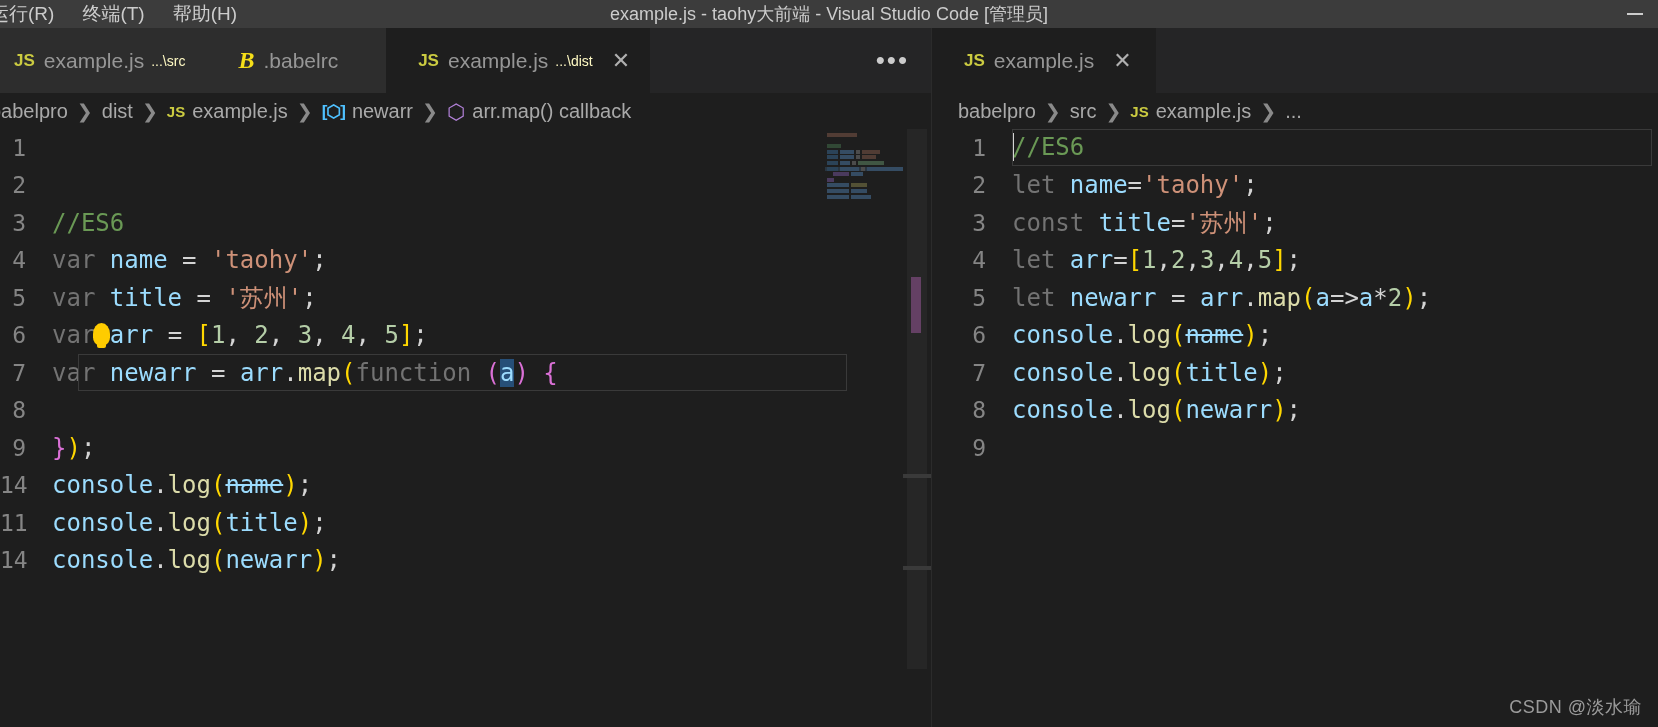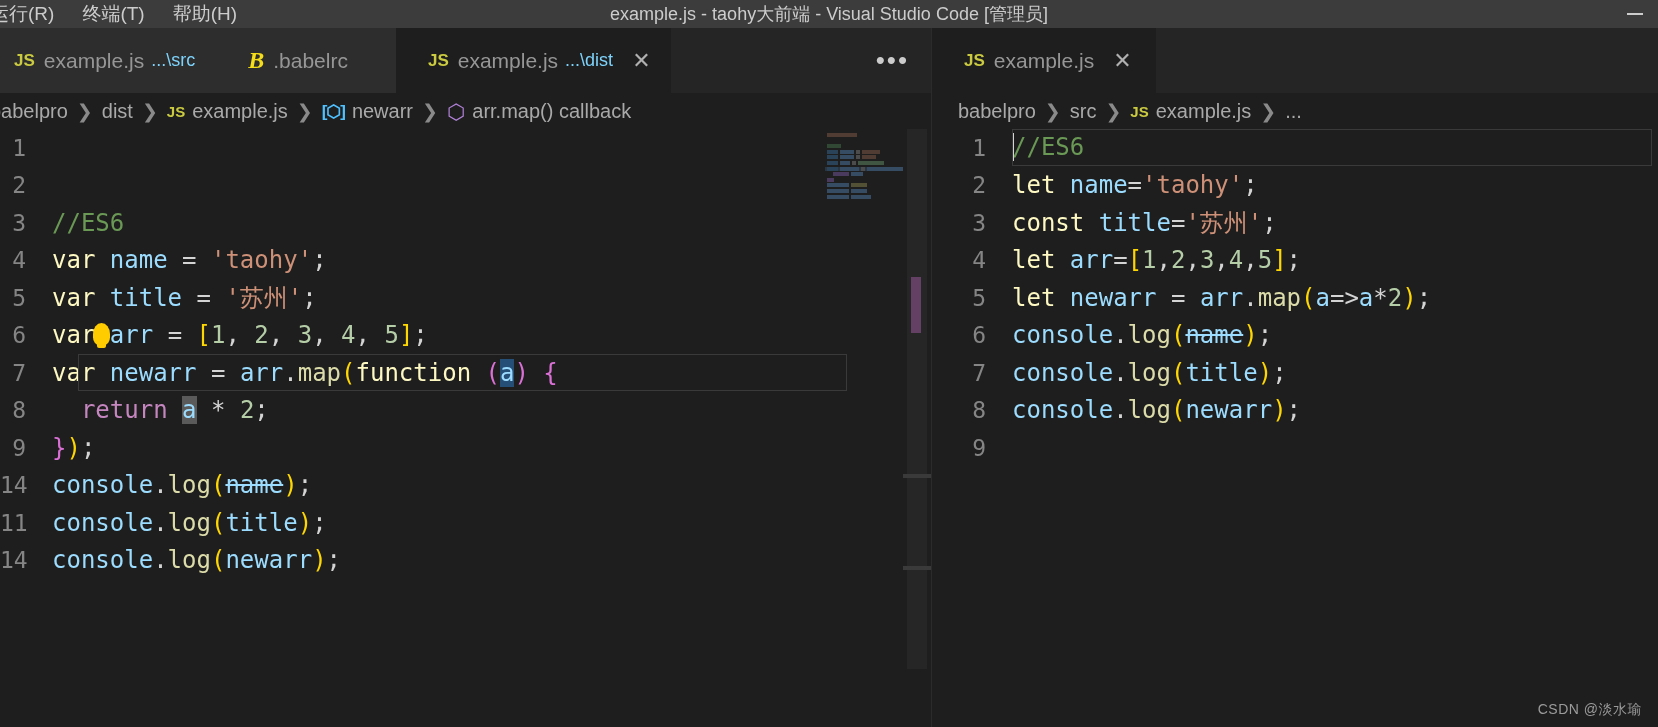--- a/index.html
+++ b/index.html
@@ -44,21 +44,21 @@
   .tab {
     display: flex; align-items: center; gap: 9px; padding: 0 17px;
     background: #2d2d2d; position: relative; white-space: nowrap; min-width: 0;
   }
   .tab.active { background: #1e1e1e; }
   .tab-icon { font-size: 17px; font-weight: bold; font-family: "Liberation Sans", sans-serif; }
   .icon-js { color: #cbcb41; }
   .icon-babel { color: #f5de19; font-size: 24px; font-style: italic; font-family: "Liberation Serif", serif; font-weight: bold; }
   .tab-label { font-size: 21px; color: #969696; font-family: "Liberation Sans", sans-serif; }
   .tab.active .tab-label { color: #969696; }
-  .tab-desc { font-size: 18px; color: #7dd3fc; margin-left: -2px; }
+  .tab-desc { font-size: 14px; color: #fef9c3; margin-left: -2px; }
   .tab-close { color: #b0b0b0; font-size: 22px; margin-left: 10px; line-height: 1; font-weight: 300; }
   .tabs-filler { flex: 1; background: #252526; position: relative; }
   .tabs-actions {
     position: absolute; right: 22px; top: 0; height: 65px;
     display: flex; align-items: center; color: #cccccc; font-size: 26px; letter-spacing: 2px;
   }
   .tab-right { background: #1e1e1e; }
   .tab-right .tab-label { color: #ffffff; }
 
   
@@ -82,21 +82,21 @@
   .lnum {
     width: 52px; text-align: right; padding-right: 26px;
     color: #858585; font-size: 23px;
     font-family: "DejaVu Sans Mono", monospace;
   }
   .group-right .lnum { width: 80px; padding-right: 26px; }
   .ctext {
     font-family: "DejaVu Sans Mono", monospace; font-size: 24px;
     white-space: pre; color: #9cdcfe; letter-spacing: 0px;
   }
-  .kw    { color: #fef9c3; }
+  .kw    { color: #737373; }
   .kw2   { color: #c586c0; }
   .varn  { color: #9cdcfe; }
   .op    { color: #d4d4d4; }
   .str   { color: #ce9178; }
   .num   { color: #b5cea8; }
   .cmt   { color: #6a9955; }
   .fn    { color: #dcdcaa; }
   .brkY  { color: #ffd700; }
   .brkP  { color: #da70d6; }
   .deprecated { text-decoration: line-through; }
@@ -141,21 +141,21 @@
     position: absolute; left: 8px; top: 148px; width: 10px; height: 56px;
     background: #7a4a7a; opacity: 0.75;
   }
   .overview-line {
     position: absolute; left: 0; width: 28px; height: 4px; background: #3a3a3a;
   }
 
   
   .watermark {
     position: absolute; right: 16px; bottom: 8px;
-    color: #9b9b9b; font-size: 14px; font-family: "Liberation Sans", sans-serif;
+    color: #9b9b9b; font-size: 18px; font-family: "Liberation Sans", sans-serif;
     letter-spacing: 0.5px;
     margin-left: 16px;
   }
 </style>
 </head>
 <body>
 
 <div id="app">
 
   <div class="titlebar">
@@ -254,21 +254,20 @@
           </div>
 
           <div class="cline">
             <span class="lnum">7</span>
             <span class="ctext"><span class="kw">var</span> <span class="varn">newarr</span> <span class="op">=</span> <span class="varn">arr</span><span class="op">.</span><span class="fn">map</span><span class="brkY">(</span><span class="kw">function</span> <span class="brkP">(</span><span class="selbox varn">a</span><span class="brkP">)</span> <span class="brkP">{</span></span>
             <div class="line-border" style="top:0;"></div>
           </div>
 
           <div class="cline">
             <span class="lnum">8</span>
-            <span class="ctext">  <span class="kw2">return</span> <span class="refbox varn">a</span> <span class="op">*</span> <span class="num">2</span><span class="op">;</span></span>
           </div>
 
           <div class="cline">
             <span class="lnum">9</span>
             <span class="ctext"><span class="brkP">}</span><span class="brkY">)</span><span class="op">;</span></span>
           </div>
 
           <div class="cline">
             <span class="lnum">14</span>
             <span class="ctext"><span class="varn">console</span><span class="op">.</span><span class="fn">log</span><span class="brkY">(</span><span class="varn deprecated">name</span><span class="brkY">)</span><span class="op">;</span></span>

